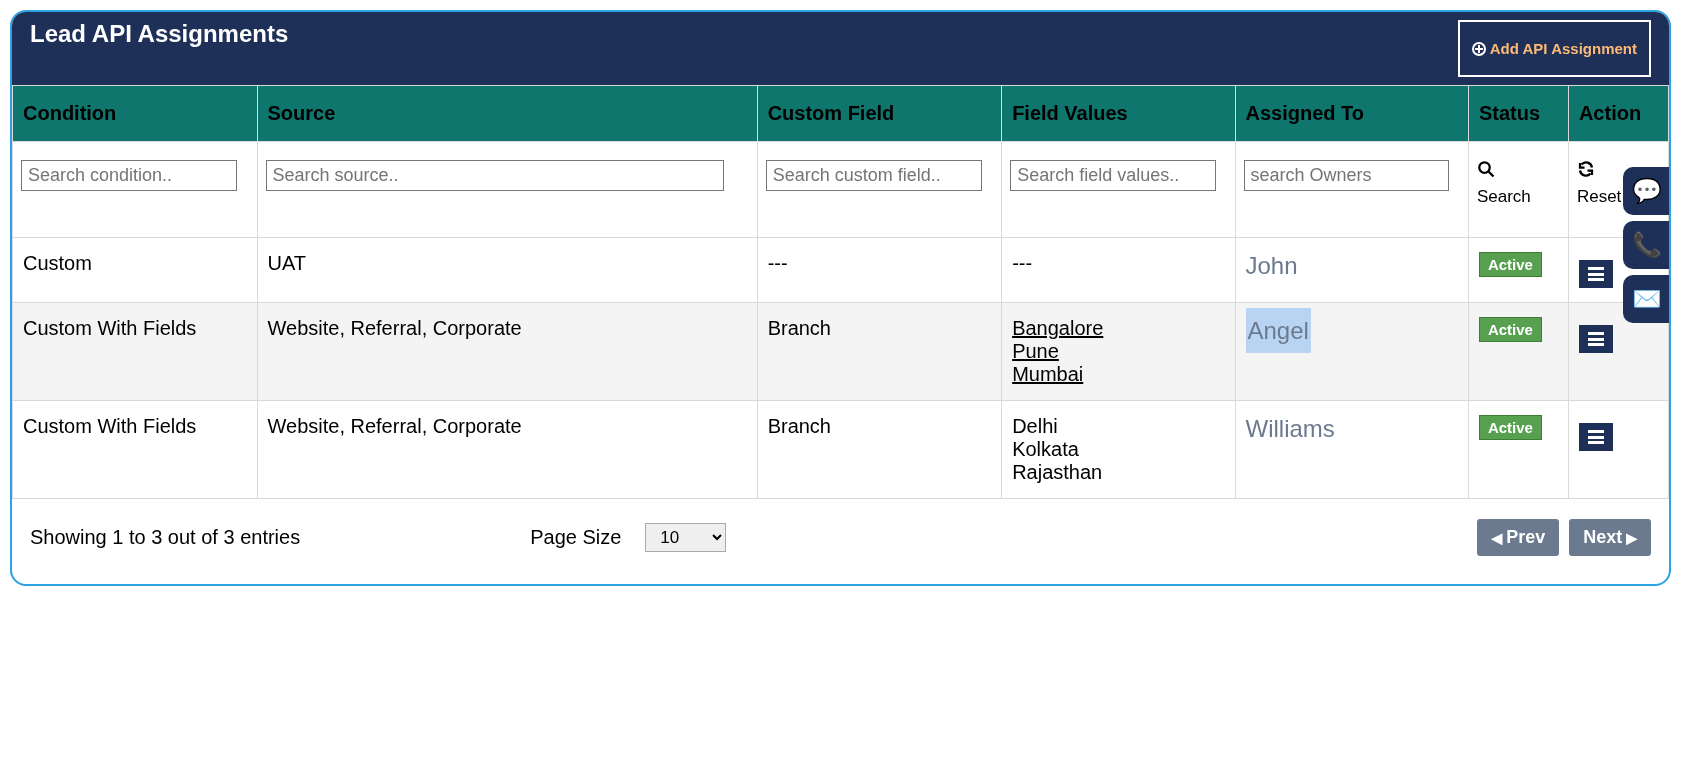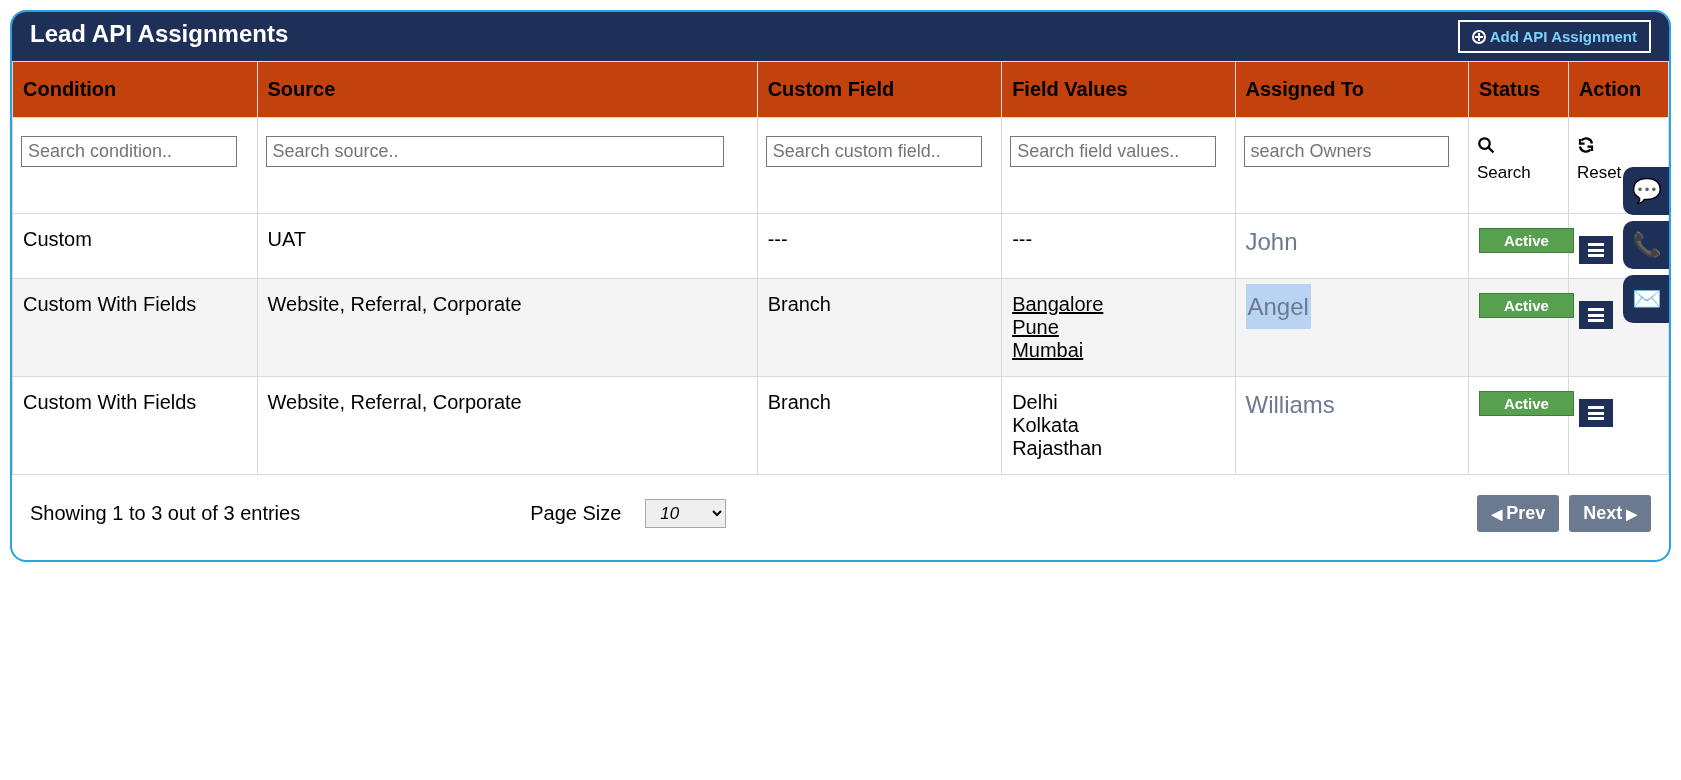--- a/index.html
+++ b/index.html
@@ -22,23 +22,23 @@
     align-items: flex-start;
     justify-content: space-between;
     padding: 8px 18px;
   }
   .panel-title {
     font-size: 24px;
     font-weight: 600;
   }
   .add-btn {
     background: #1e2f58;
-    color: #7dd3fc;
+    color: #fdba74;
     border: 2px solid #fff;
-    padding: 6px 12px;
+    padding: 18px 12px;
     font-size: 15px;
     font-weight: 600;
     cursor: pointer;
     display: inline-flex;
     align-items: center;
     gap: 4px;
   }
   .add-btn .plus {
     display: inline-block;
     width: 14px; height: 14px;
@@ -60,21 +60,21 @@
     table-layout: fixed;
   }
   table.grid th, table.grid td {
     border: 1px solid #d9d9d9;
     text-align: left;
     vertical-align: top;
     padding: 10px 8px;
     font-size: 20px;
   }
   table.grid th {
-    background: #c2410c;
+    background: #0f766e;
     font-weight: 700;
     font-size: 20px;
     padding: 16px 10px;
   }
   .col-condition { width: 220px; }
   .col-source    { width: 450px; }
   .col-custom    { width: 220px; }
   .col-values    { width: 210px; }
   .col-assigned  { width: 210px; }
   .col-status    { width: 90px; }
@@ -94,21 +94,21 @@
   .reset-glyph { font-size: 18px; font-weight: bold; }
 
   tr.data-row td { padding: 14px 10px; }
   tr.data-row.alt td { background: #f4f4f4; }
   .assigned-name { color: #6b7a8f; font-size: 24px; }
   .assigned-hl { background: #b9d4f3; padding: 9px 2px; }
   .badge-active {
     background: #57a04f;
     color: #fff;
     border: 1px solid #3f7d38;
-    padding: 3px 24px;
+    padding: 3px 8px;
     font-size: 15px;
     font-weight: 600;
     display: inline-block;
   }
   .action-btn {
     background: #1e2f58;
     width: 34px; height: 28px;
     display: inline-flex;
     align-items: center;
     justify-content: center;
@@ -121,21 +121,21 @@
   .action-btn .bars span { height: 3px; background: #fff; display:block; }
 
   .footer {
     display: flex;
     align-items: center;
     padding: 20px 18px 28px 18px;
     font-size: 20px;
   }
   .footer .info { flex: 0 0 auto; }
   .footer .pagesize { margin-left: 230px; display:flex; align-items:center; gap:24px; }
-  .footer select { font-size: 17px; padding: 3px 30px 3px 10px; border:1px solid #aaa;font-style:italic; }
+  .footer select { font-size: 17px; padding: 3px 30px 3px 10px; border:1px solid #aaa; }
   .footer .pager { margin-left: auto; display:flex; gap:10px; }
   .pg-btn {
     background: #6b7a8f;
     color: #fff;
     border: none;
     padding: 8px 14px;
     font-size: 18px;
     font-weight: 600;
     border-radius: 3px;
     cursor: pointer;

